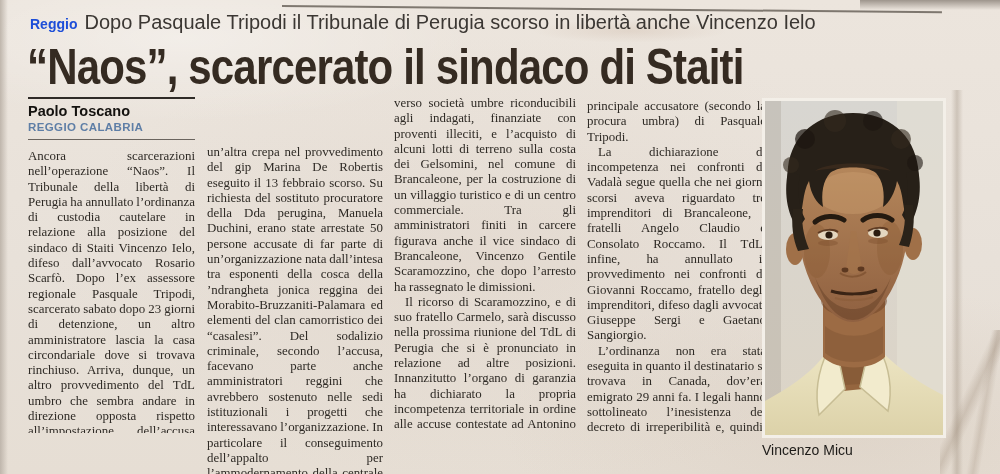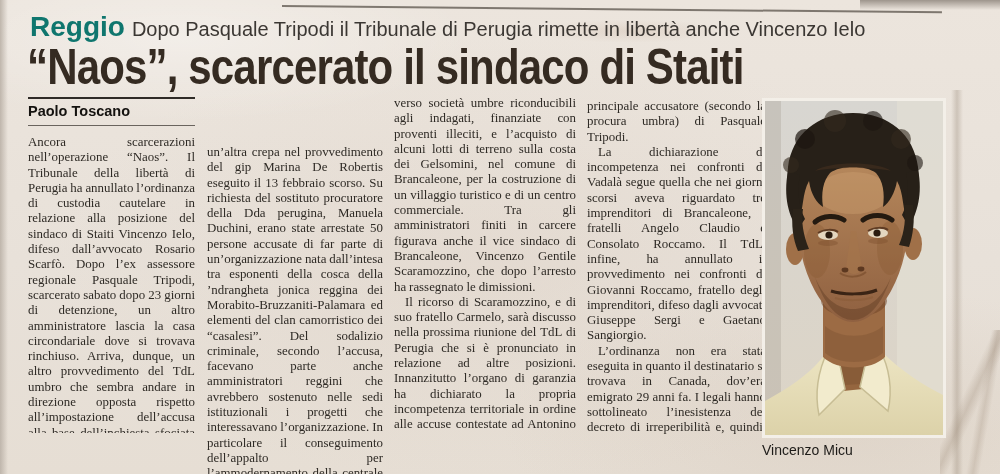--- a/index.html
+++ b/index.html
@@ -27,21 +27,21 @@
     background:radial-gradient(ellipse 50% 60% at 50% 50%, rgba(160,120,90,.14), transparent 75%);}
   .right-fold{position:absolute;left:951px;top:90px;width:12px;height:384px;
     background:linear-gradient(90deg,rgba(0,0,0,0),rgba(150,135,118,.35),rgba(0,0,0,0));}
   .wrinkles{position:absolute;left:940px;top:330px;width:60px;height:144px;
     background:
       linear-gradient(115deg,transparent 42%,rgba(140,120,100,.25) 50%,transparent 58%),
       linear-gradient(100deg,transparent 60%,rgba(140,120,100,.22) 68%,transparent 76%);}
 
   .kicker{position:absolute;left:30px;top:11px;white-space:nowrap;
     font-family:"Liberation Sans",sans-serif;font-size:20px;color:#3b3733;}
-  .kicker .section{font-weight:bold;font-size:28px;color:#0f766e;margin-right:7px;}
+  .kicker .section{font-weight:bold;font-size:14px;color:#1d4ed8;margin-right:7px;}
 
   .headline{position:absolute;left:27px;top:38px;margin:0;white-space:nowrap;
     font-family:"Liberation Sans",sans-serif;font-weight:bold;font-size:50px;
     letter-spacing:-1px;color:#352b22;transform:scaleX(.84);transform-origin:left top;}
 
   .col{position:absolute;top:97px;height:336px;overflow:hidden;}
   .col1{left:28px;width:167px;}
   .col2{left:207px;width:176px;top:113px;margin-top:32px;}
   .col3{left:394px;width:182px;top:96px;}
   .col4{left:587px;width:179px;top:99px;}
@@ -68,28 +68,29 @@
 
 <div class="paper"></div>
 <div class="left-edge"></div>
 <div class="corner-dark"></div>
 <div class="top-rule"></div>
 <div class="ghost-smudge"></div>
 <div class="right-fold"></div>
 <div class="wrinkles"></div>
 
 <div class="kicker">
-  <span class="section">Reggio</span><span>Dopo Pasquale Tripodi il Tribunale di Perugia rimette in libertà anche Vincenzo Ielo</span>
+  <span class="section">Reggio</span><span>Dopo Pasquale Tripodi il Tribunale di Perugia scorso in libertà anche Vincenzo Ielo</span>
 </div>
 
 <h1 class="headline">“Naos”, scarcerato il sindaco di Staiti</h1>
 
 <div class="col col1">
   <div class="byline">
     <div class="author">Paolo Toscano</div>
+    <div class="location">REGGIO CALABRIA</div>
   </div>
   <p>Ancora scarcerazioni nell’operazione “Naos”. Il Tribunale della libertà di Perugia ha annullato l’ordinanza di custodia cautelare in relazione alla posizione del sindaco di Staiti Vincenzo Ielo, difeso dall’avvocato Rosario Scarfò. Dopo l’ex assessore regionale Pasquale Tripodi, scarcerato sabato dopo 23 giorni di detenzione, un altro amministratore lascia la casa circondariale dove si trovava rinchiuso. Arriva, dunque, un altro provvedimento del TdL umbro che sembra andare in direzione opposta rispetto all’impostazione dell’accusa alla base dell’inchiesta sfociata nell’operazione “Naos”.</p>
   <p class="ind">Il nuovo annullamento apre</p>
 </div>
 
 <div class="col col2">
   <p>un’altra crepa nel provvedimento del gip Marina De Robertis eseguito il 13 febbraio scorso. Su richiesta del sostituto procuratore della Dda perugina, Manuela Duchini, erano state arrestate 50 persone accusate di far parte di un’organizzazione nata dall’intesa tra esponenti della cosca della ’ndrangheta jonica reggina dei Morabito-Bruzzaniti-Palamara ed elementi del clan camorristico dei “casalesi”. Del sodalizio criminale, secondo l’accusa, facevano parte anche amministratori reggini che avrebbero sostenuto nelle sedi istituzionali i progetti che interessavano l’organizzazione. In particolare il conseguimento dell’appalto per l’ammodernamento della centrale idroelettrica della Vallata dello Stilaro, nel comune di Bivongi, attra-</p>
 </div>
 
 <div class="col col3">

